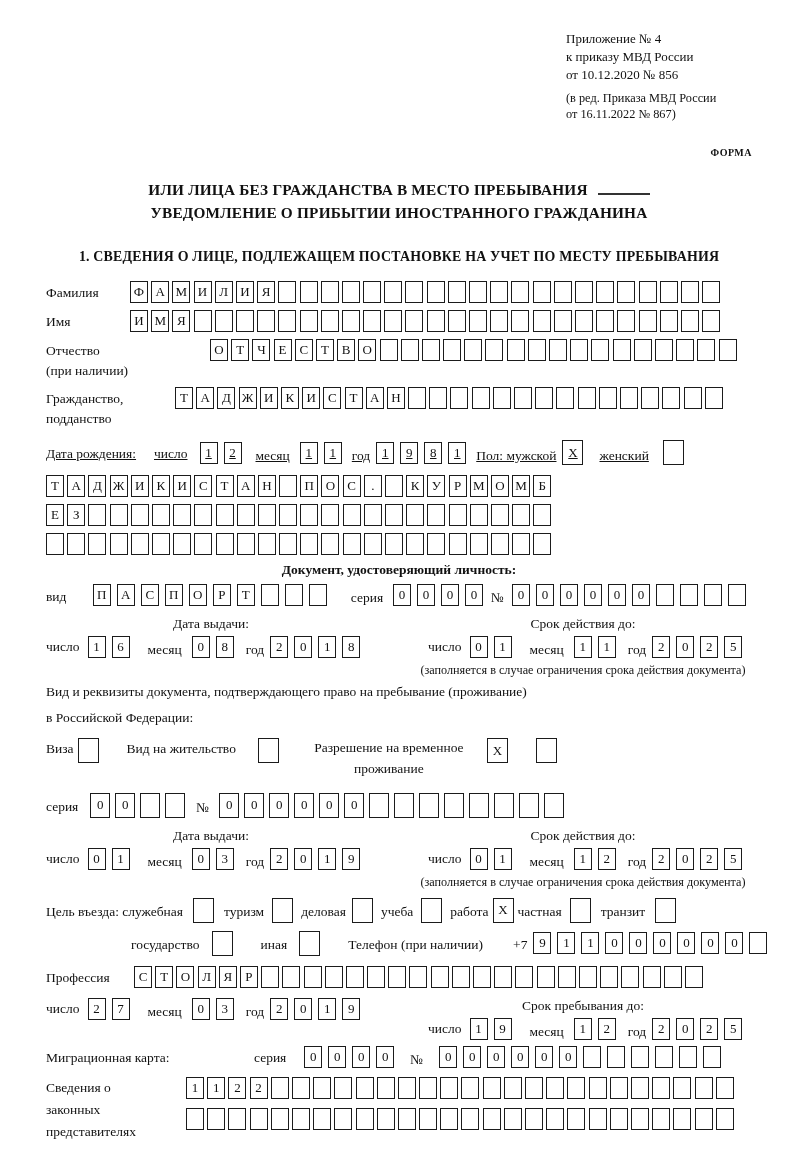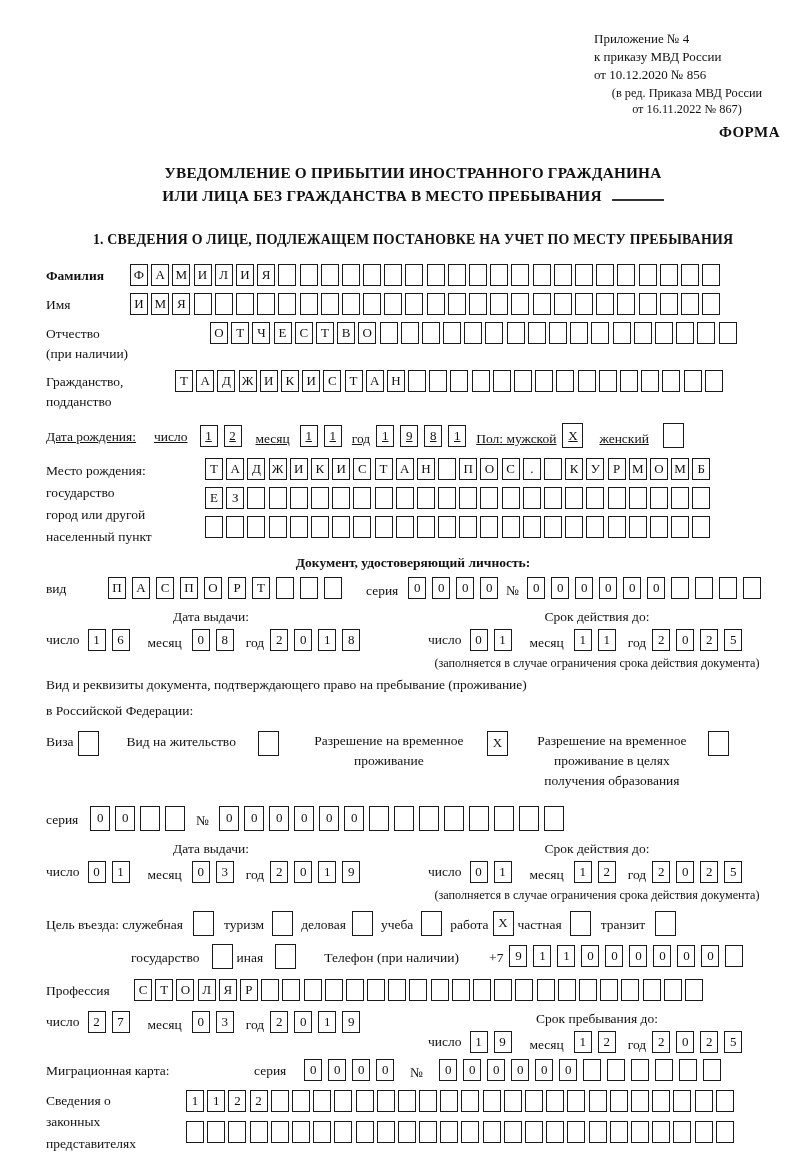--- a/index.html
+++ b/index.html
@@ -1,23 +1,23 @@
 <!DOCTYPE html>
 <html><head>
 <meta charset="utf-8">
 <style>
   html,body{margin:0;padding:0;background:#fff;}
   body{width:800px;height:1163px;overflow:hidden;color:#111;
        font-family:"Liberation Serif","DejaVu Serif",serif;font-size:13.5px;}
-  .page{box-sizing:border-box;width:800px;height:1163px;padding:30px 20px 10px 46px;}
+  .page{box-sizing:border-box;width:800px;height:1163px;padding:30px 48px 10px 46px;}
 
   
   .hdr{margin-left:auto;width:186px;line-height:1.4;font-size:13px;}
-  .hdr .sub{font-size:12.3px;line-height:1.35;text-align:center;}
-  .forma{text-align:right;font-weight:bold;font-size:15px;margin-top:6px;letter-spacing:.5px;}
+  .hdr .sub{margin-top:5px;font-size:12.3px;line-height:1.35;}
+  .forma{text-align:right;font-weight:bold;font-size:10px;margin-top:24px;letter-spacing:.5px;}
 
   
   .title{text-align:center;font-weight:bold;font-size:15.3px;line-height:1.55;margin-top:20px;letter-spacing:.2px;}
   .blank{display:inline-block;width:52px;border-bottom:2.2px solid #333;margin-left:10px;vertical-align:baseline;}
   .sec{text-align:center;font-weight:bold;font-size:13.9px;margin-top:24px;margin-bottom:16px;letter-spacing:.2px;}
 
   
   .frow{display:flex;align-items:flex-start;margin-bottom:7px;white-space:nowrap;}
   .lbl{flex:0 0 auto;line-height:1.45;padding-top:2px;}
   .boxes{display:inline-flex;flex:0 0 auto;}
@@ -57,28 +57,28 @@
     <div>к приказу МВД России</div>
     <div>от 10.12.2020 № 856</div>
     <div class="sub">
       <div>(в ред. Приказа МВД России</div>
       <div>от 16.11.2022 № 867)</div>
     </div>
   </div>
   <div class="forma">ФОРМА</div>
 
   <div class="title">
+    <div><span>ИЛИ ЛИЦА БЕЗ ГРАЖДАНСТВА В МЕСТО ПРЕБЫВАНИЯ</span><span class="blank"></span></div>
     <div>УВЕДОМЛЕНИЕ О ПРИБЫТИИ ИНОСТРАННОГО ГРАЖДАНИНА</div>
-    <div><span>ИЛИ ЛИЦА БЕЗ ГРАЖДАНСТВА В МЕСТО ПРЕБЫВАНИЯ</span><span class="blank"></span></div>
   </div>
 
   <div class="sec">1. СВЕДЕНИЯ О ЛИЦЕ, ПОДЛЕЖАЩЕМ ПОСТАНОВКЕ НА УЧЕТ ПО МЕСТУ ПРЕБЫВАНИЯ</div>
 
   <div class="frow">
-    <span class="lbl" style="width:84px;font-weight:bold;">Фамилия</span>
+    <span class="lbl" style="width:84px;">Фамилия</span>
     <span class="boxes">
         <span class="box">Ф</span>
         <span class="box">А</span>
         <span class="box">М</span>
         <span class="box">И</span>
         <span class="box">Л</span>
         <span class="box">И</span>
         <span class="box">Я</span>
         <span class="box"></span>
         <span class="box"></span>
@@ -230,26 +230,20 @@
     <span class="boxes cb">
         <span class="box">X</span>
       </span>
     <span class="t" style="margin:3px 14px 0 16px;">женский</span>
     <span class="boxes cb">
         <span class="box"></span>
       </span>
   </div>
 
   <div class="frow" style="margin-top:10px;">
-    <span class="lbl" style="width:159px;line-height:1.62;">
-      <div>Место рождения:</div>
-      <div>государство</div>
-      <div>город или другой</div>
-      <div>населенный пункт</div>
-    </span>
     <span class="col">
       <span class="boxes">
           <span class="box">Т</span>
           <span class="box">А</span>
           <span class="box">Д</span>
           <span class="box">Ж</span>
           <span class="box">И</span>
           <span class="box">К</span>
           <span class="box">И</span>
           <span class="box">С</span>
@@ -427,21 +421,20 @@
           <span class="box"></span>
         </span>
     </span>
     <span class="opt" style="margin-left:24px;">
       <span class="optlbl c" style="width:172px;">Разрешение на временное проживание</span>
       <span class="boxes cb" style="margin-left:12px;">
           <span class="box">X</span>
         </span>
     </span>
     <span class="opt" style="margin-left:18px;">
-      <span class="optlbl c" style="width:172px;">Разрешение на временное проживание в целях получения образования</span>
       <span class="boxes cb" style="margin-left:10px;">
           <span class="box"></span>
         </span>
     </span>
   </div>
 
   <div class="frow lg" style="align-items:center;margin-top:6px;">
     <span class="t" style="margin-right:12px;">серия</span>
     <span class="boxes lg">
         <span class="box">0</span>
@@ -545,21 +538,21 @@
     <span class="boxes cb" style="margin-left:10px;">
         <span class="box"></span>
       </span>
   </div>
 
   <div class="frow" style="align-items:center;margin-top:8px;">
     <span class="t" style="margin-left:85px;">государство</span>
     <span class="boxes cb" style="margin-left:12px;">
         <span class="box"></span>
       </span>
-    <span class="t" style="margin-left:4px;text-align:right;">иная</span>
+    <span class="t" style="margin-left:28px;text-align:right;">иная</span>
     <span class="boxes cb" style="margin-left:12px;">
         <span class="box"></span>
       </span>
     <span class="t" style="margin-left:28px;">Телефон (при наличии)</span>
     <span class="t" style="margin-left:30px;margin-right:6px;">+7</span>
     <span class="boxes sp">
         <span class="box">9</span>
         <span class="box">1</span>
         <span class="box">1</span>
         <span class="box">0</span>

